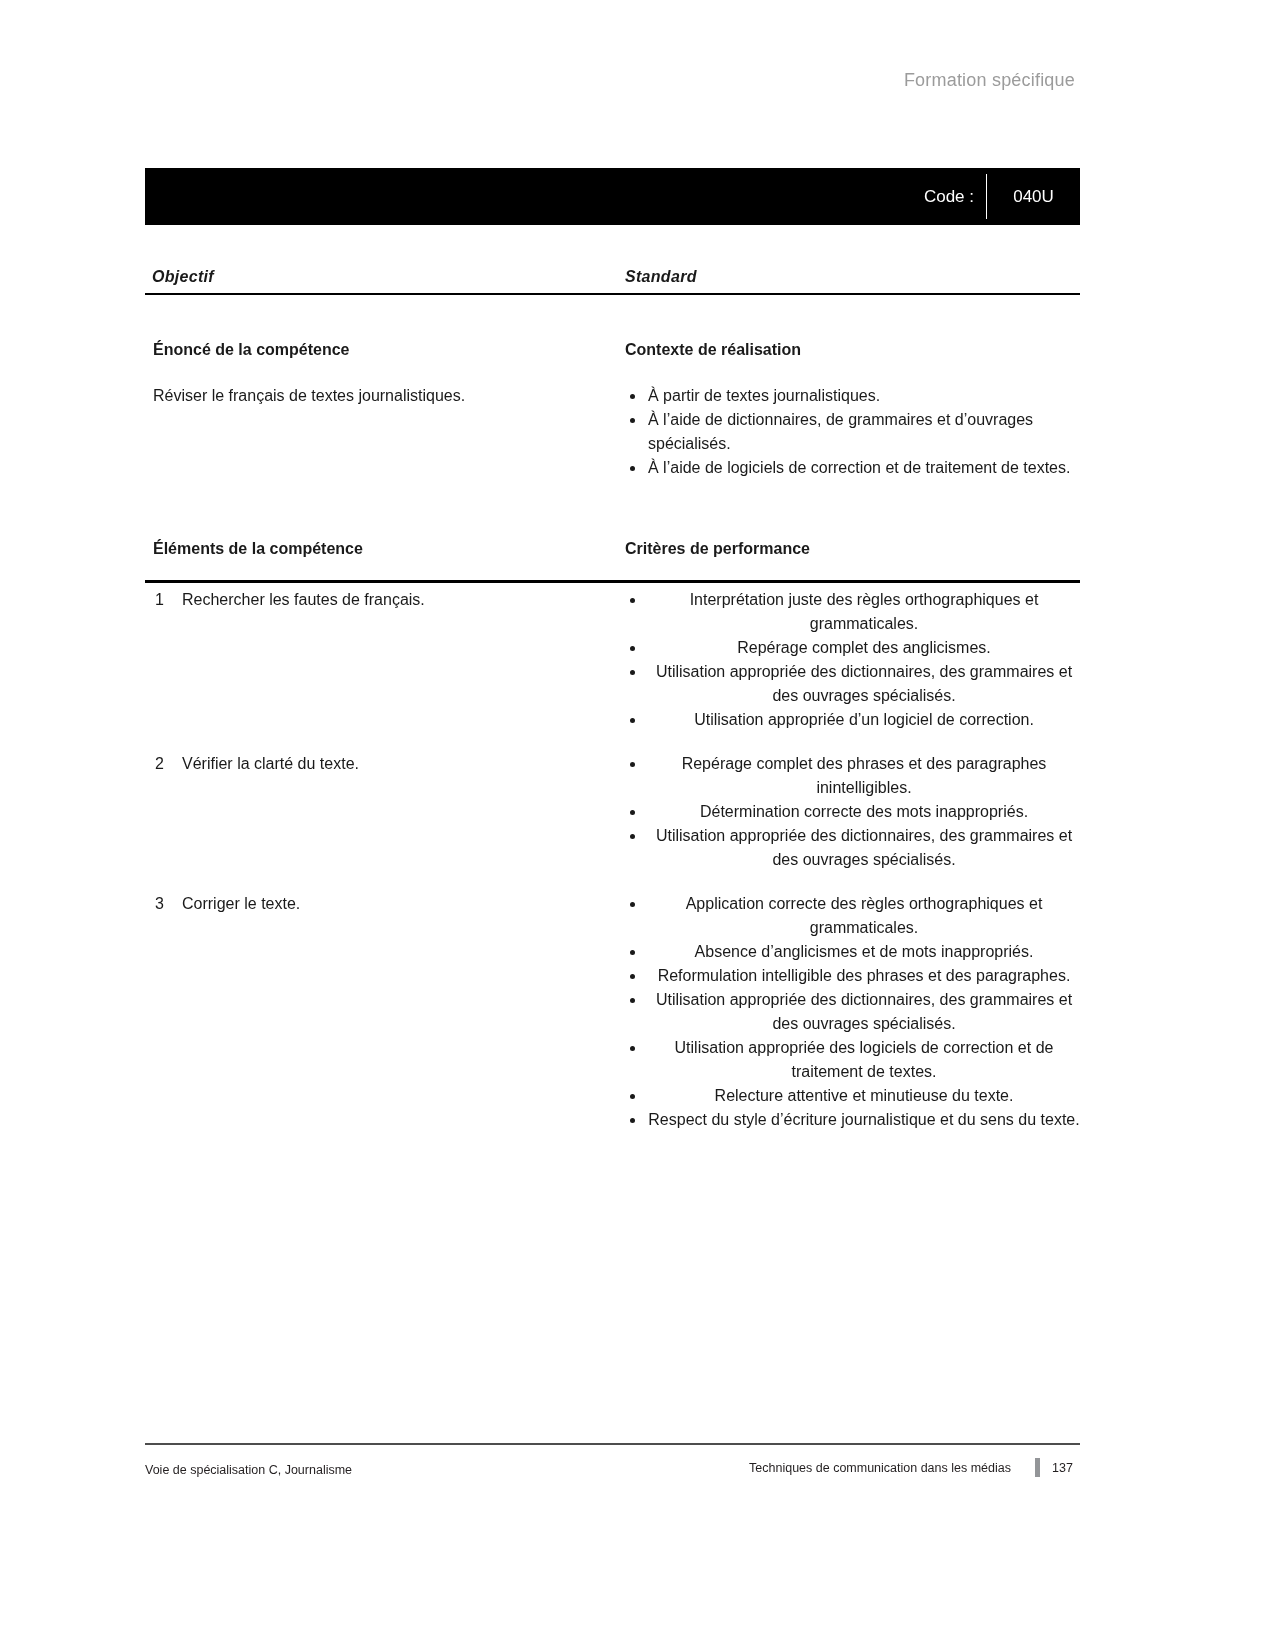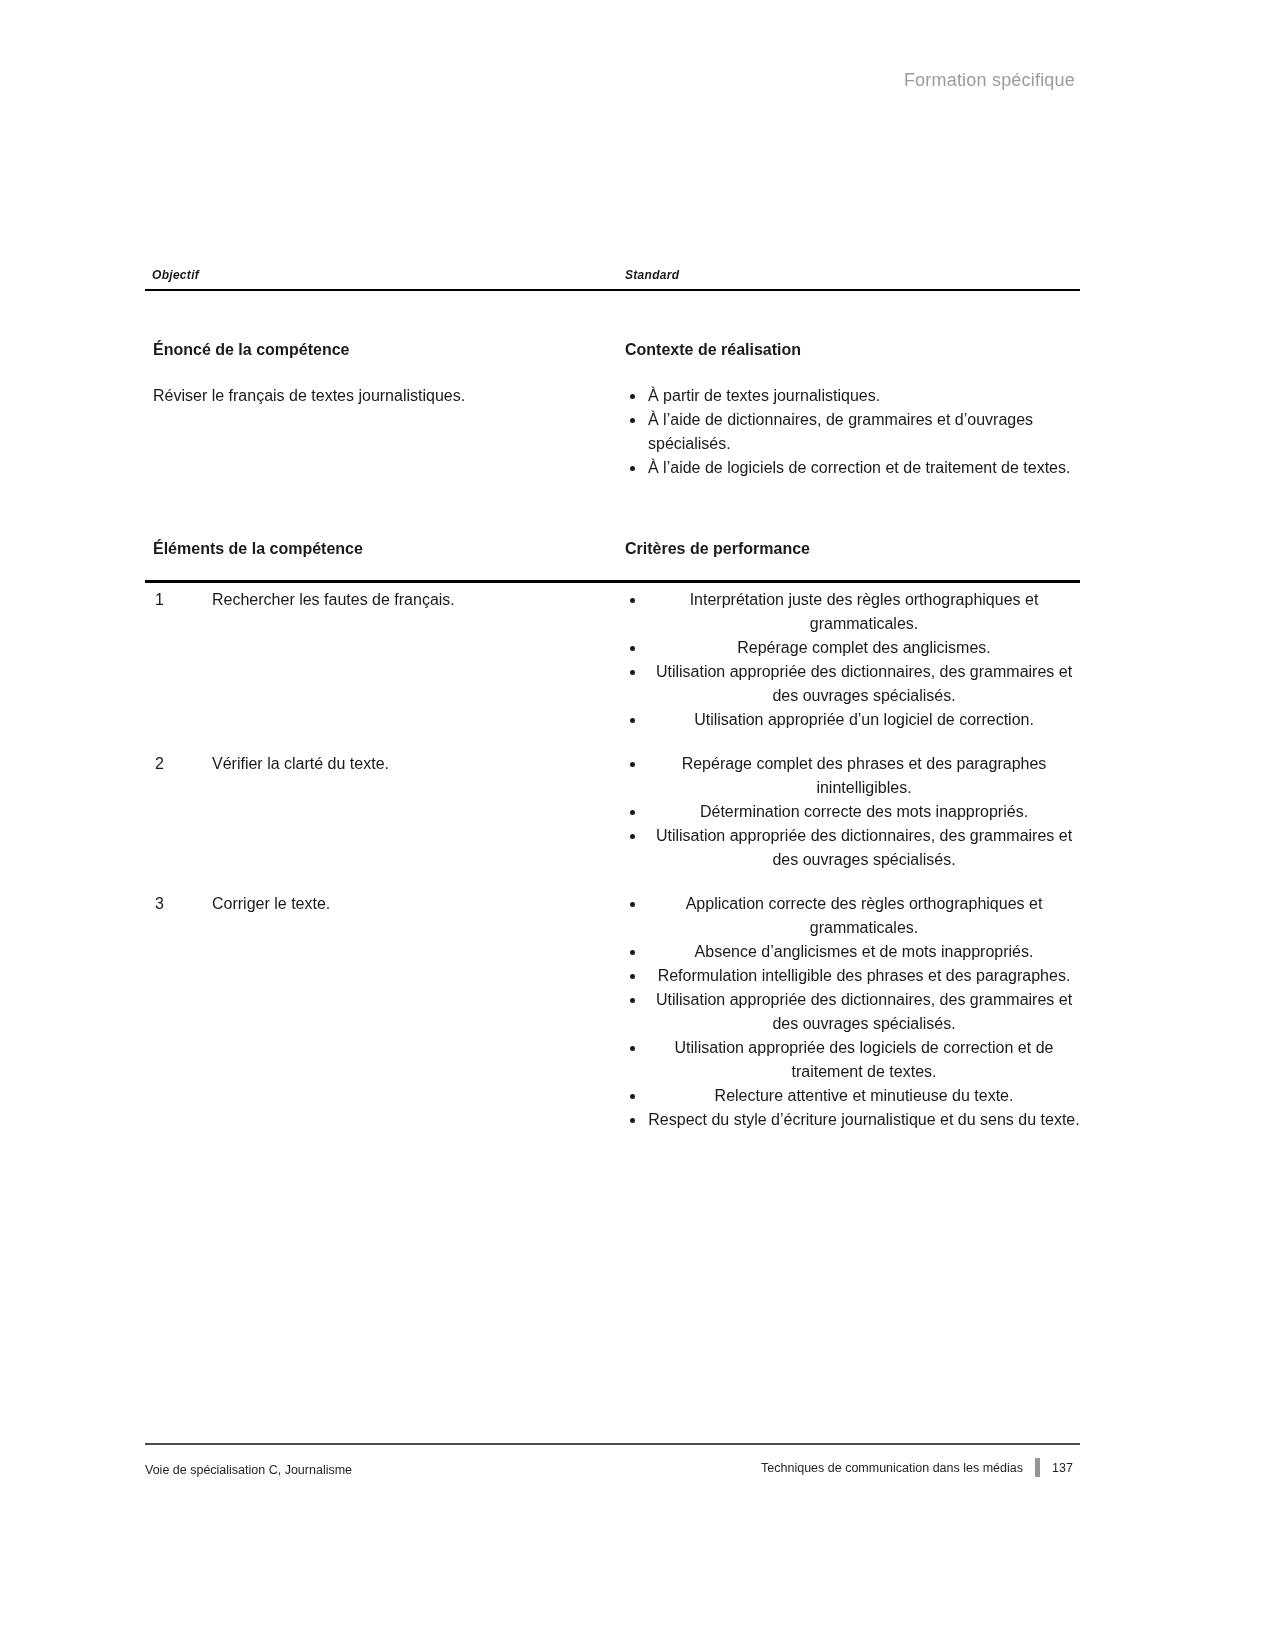--- a/index.html
+++ b/index.html
@@ -24,21 +24,21 @@
     font-size:17px;
   }
   .code-label { margin-right:12px; }
   .code-sep { width:1px; height:80%; background:#ffffff; }
   .code-value { width:93px; text-align:center; }
 
   .col-titles {
     position:absolute; left:145px; top:268px; width:935px;
     display:flex; border-bottom:2px solid #000; padding-bottom:7px;
   }
-  .col-title { font-size:12px; font-weight:bold; font-style:italic; letter-spacing:0.3px; }
+  .col-title { font-size:16px; font-weight:bold; font-style:italic; letter-spacing:0.3px; }
   .col-title.left { width:480px; padding-left:7px; }
 
   .two-col { position:absolute; left:145px; width:935px; display:flex; }
   .section-1 { top:340px; }
   .col-left  { width:480px; padding-left:8px; padding-right:40px; }
   .col-right { flex:1; }
 
   .sec-heading { font-size:16px; font-weight:bold; margin-bottom:24px; line-height:20px; }
   .body-text   { font-size:16px; line-height:24px; }
 
@@ -56,44 +56,49 @@
     position:absolute; left:145px; top:540px; width:935px;
     display:flex; border-bottom:3px solid #000; padding-bottom:22px;
   }
   .sec2-title { font-size:16px; font-weight:bold; }
   .sec2-title.left { width:480px; padding-left:8px; }
 
   .rows { position:absolute; left:145px; top:588px; width:935px; }
   .row { display:flex; margin-bottom:20px; }
   .row-left { width:480px; padding-left:10px; padding-right:40px; display:flex; align-items:flex-start; }
   .row-num  { width:27px; flex:0 0 27px; font-size:16px; line-height:24px; }
-  .row-text { flex:1; font-size:16px; line-height:24px;margin-left:30px; }
+  .row-text { flex:1; font-size:16px; line-height:24px; }
   .row-right { flex:1;text-align:center; }
 
   .footer-rule {
     position:absolute; left:145px; top:1443px; width:935px; height:2px;
     background:#4d4d4d;
   }
   .footer {
     position:absolute; left:145px; top:1458px; width:935px;
     display:flex; justify-content:space-between; align-items:flex-end;
     font-size:12.5px; color:#231f20;
   }
   .footer-right { display:flex; align-items:center; }
-  .footer-right-text { margin-right:12px; }
+  .footer-right-text { margin-right:24px; }
   .page-bar { width:5px; height:19px; background:#939598; margin-right:12px; }
   .page-num { width:28px; text-align:left; }
 </style>
 </head>
 <body>
 
 <div class="page">
 
   <div class="formation-label">Formation spécifique</div>
 
+  <div class="code-banner">
+    <span class="code-label">Code :</span>
+    <span class="code-sep"></span>
+    <span class="code-value">040U</span>
+  </div>
 
   <div class="col-titles">
     <div class="col-title left">Objectif</div>
     <div class="col-title">Standard</div>
   </div>
 
   <div class="two-col section-1">
     <div class="col-left">
       <div class="sec-heading">Énoncé de la compétence</div>
       <div class="body-text">Réviser le français de textes journalistiques.</div>

